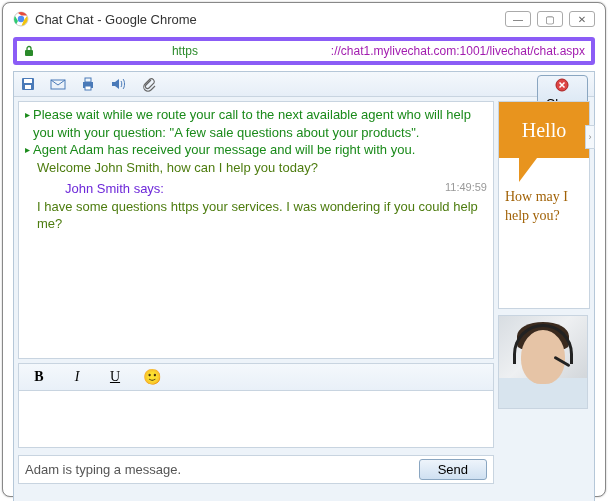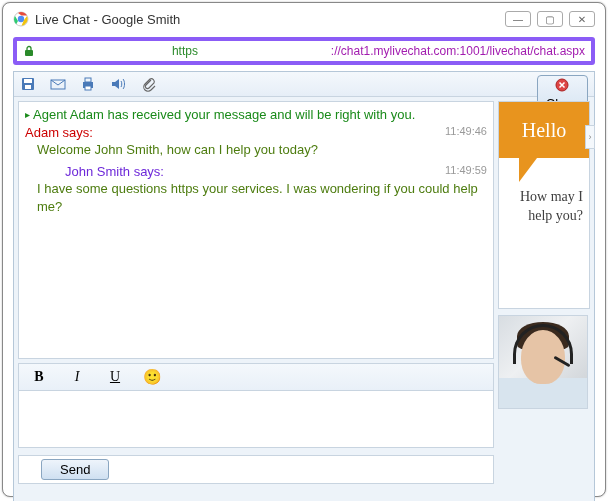--- a/index.html
+++ b/index.html
@@ -36,21 +36,21 @@
 .underline { text-decoration: underline; }
 .emoji { font-size: 15px; }
 .input-area textarea { width: calc(100% - 8px); height: 58px; margin: 0 4px; border: 1px solid #c8d4e0; resize: none; padding: 4px; font-family: Arial; font-size: 12px; }
 .status-row { display: flex; align-items: center; margin: 4px; border: 1px solid #c8d4e0; background: #fff; padding: 3px 6px; }
 .status-text { flex: 1; color: #555; font-size: 13px; }
 .send-btn { border: 1px solid #8aa6c1; border-radius: 3px; padding: 2px 18px; background: linear-gradient(#eef4fb, #cfe0f1); cursor: pointer; font-size: 13px; margin-left: 16px; }
 .side-col { width: 96px; padding: 4px 4px 4px 0; display: flex; flex-direction: column; gap: 6px; position: relative; }
 .hello-box { border: 1px solid #c8d4e0; background: #fff; height: 208px; position: relative; }
 .hello-bubble { background: #e8941e; height: 56px; display: flex; align-items: center; justify-content: center; color: #fff; font-size: 20px; position: relative; font-family: Georgia, serif; }
 .hello-tail { position: absolute; left: 20px; top: 56px; width: 0; height: 0; border-left: 0 solid transparent; border-right: 18px solid transparent; border-top: 24px solid #e8941e; }
-.help-text { text-align: right; color: #404040; font-size: 14px; padding: 30px 6px 0 6px; line-height: 1.35; font-family: Georgia, serif; }
+.help-text { text-align: left; color: #a16207; font-size: 14px; padding: 30px 6px 0 6px; line-height: 1.35; font-family: Georgia, serif; }
 .side-expand { position: absolute; right: -1px; top: 28px; width: 10px; height: 24px; border: 1px solid #c8d4e0; background: #f4f8fc; display: flex; align-items: center; justify-content: center; font-size: 9px; color: #888; cursor: pointer; }
 .agent-photo { border: 1px solid #c8d4e0; width: 90px; height: 94px; background: linear-gradient(135deg, #d8dde2 0%, #eef0f2 40%, #c8cdd2 100%); position: relative; overflow: hidden; }
 .face { position: absolute; left: 22px; top: 14px; width: 44px; height: 54px; background: #e6c4a6; border-radius: 50% 50% 45% 45%; }
 .hair { position: absolute; left: 18px; top: 6px; width: 52px; height: 28px; background: #3a2a1e; border-radius: 50% 50% 20% 20%; }
 .shirt { position: absolute; left: 0; bottom: 0; width: 100%; height: 30px; background: #d8e4ee; }
 .headset { position: absolute; left: 14px; top: 8px; width: 60px; height: 40px; border: 3px solid #222; border-bottom: none; border-radius: 40px 40px 0 0; }
 .mic { position: absolute; left: 54px; top: 44px; width: 18px; height: 3px; background: #222; transform: rotate(30deg); border-radius: 2px; }
 </style>
 </head>
 <body>
@@ -59,21 +59,21 @@
   <div class="titlebar">
     <span class="chrome-icon">
       <svg viewBox="0 0 16 16">
           <circle cx="8" cy="8" r="7" fill="#fff" stroke="#ccc"></circle>
           <circle cx="8" cy="8" r="3.2" fill="#4e8df5"></circle>
           <path d="M8 1a7 7 0 0 1 6 3.5H8.5L5 2A7 7 0 0 1 8 1z" fill="#e74c3c"></path>
           <path d="M2 5l3 5-1.8 3.2A7 7 0 0 1 2 5z" fill="#2ecc71"></path>
           <path d="M14 5a7 7 0 0 1-5.5 9.8L11 9l3-4z" fill="#f1c40f"></path>
         </svg>
     </span>
-    <span class="window-title">Live Chat - Google Smith</span>
+    <span class="window-title">Chat Chat - Google Chrome</span>
     <div class="win-controls">
       <div class="win-btn">―</div>
       <div class="win-btn">▢</div>
       <div class="win-btn">✕</div>
     </div>
   </div>
 
   <div class="addressbar">
     <span class="lock-icon">
       <svg viewBox="0 0 12 12">
@@ -123,43 +123,41 @@
               <circle cx="7" cy="7" r="6" fill="#d44" stroke="#a22"></circle>
               <path d="M4.5 4.5l5 5M9.5 4.5l-5 5" stroke="#fff" stroke-width="1.5"></path>
             </svg></span>
         <span>Close</span>
       </div>
     </div>
 
     <div class="content">
       <div class="chat-col">
         <div class="messages">
+          <div class="sys-line">Please wait while we route your call to the next available agent who will help you with your question: "A few sale questions about your products".</div>
           <div class="sys-line">Agent Adam has received your message and will be right with you.</div>
-          <div class="msg-hdr">
-            <span class="adam-says">Adam says:</span>
-            <span class="ts">11:49:46</span>
-          </div>
           <div class="msg-body">Welcome John Smith, how can I help you today?</div>
           <div class="msg-hdr">
             <span class="user-says">John Smith says:</span>
             <span class="ts">11:49:59</span>
           </div>
           <div class="msg-body">I have some questions https your services. I was wondering if you could help me?</div>
         </div>
 
         <div class="format-bar">
           <span class="fmt bold">B</span>
           <span class="fmt italic">I</span>
           <span class="fmt underline">U</span>
           <span class="fmt emoji">🙂</span>
         </div>
         <div class="input-area">
           <textarea value="" style=""></textarea>
         </div>
         <div class="status-row">
+          <span class="status-text">Adam is typing a message.</span>
           <button class="send-btn">Send</button>
         </div>
       </div>
 
       <div class="side-col">
         <div class="hello-box">
           <div class="hello-bubble">Hello</div>
           <div class="hello-tail"></div>
           <div class="help-text">How may I help you?</div>
         </div>

